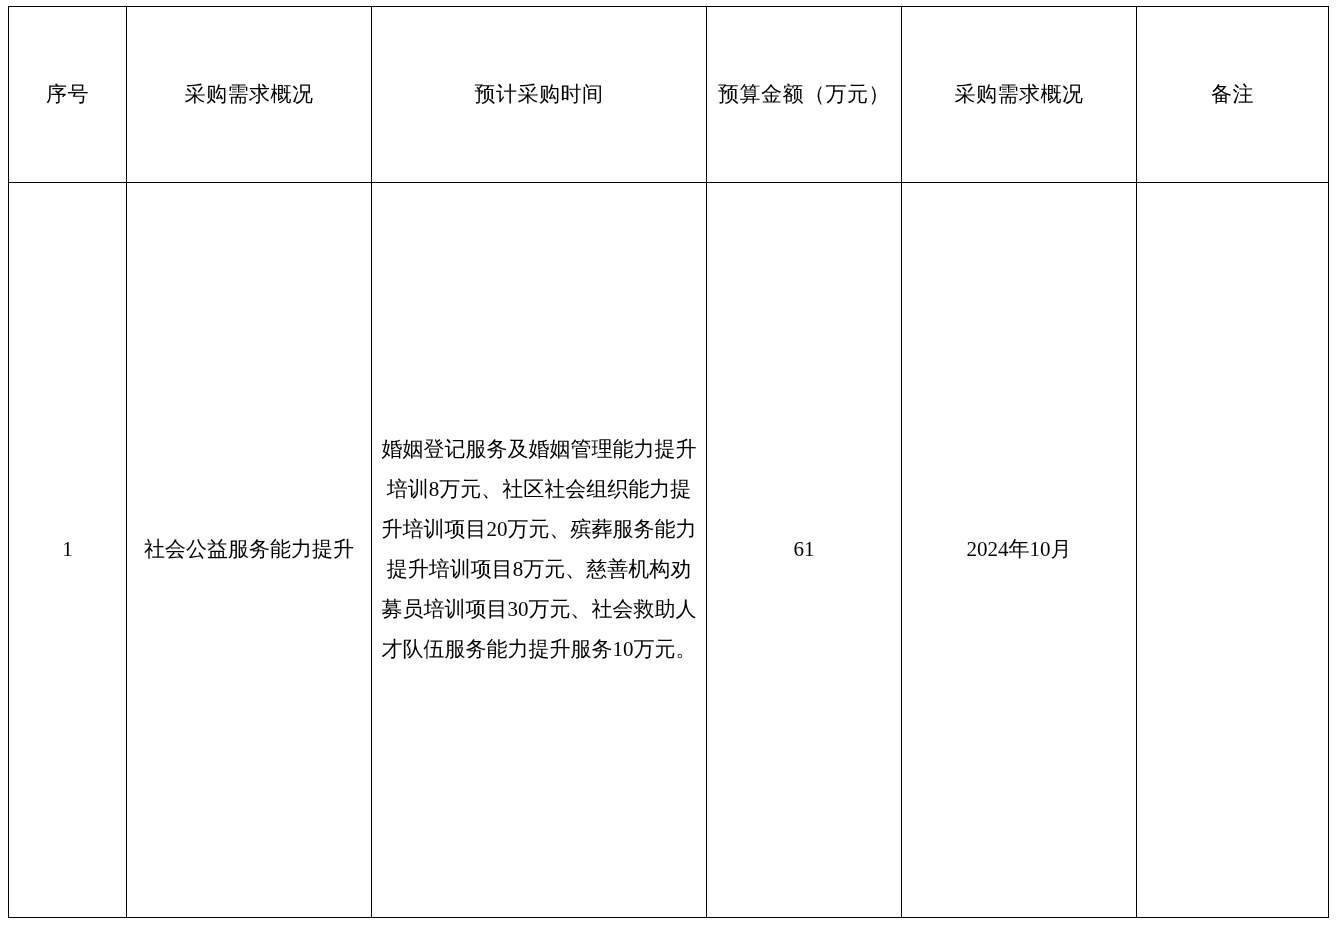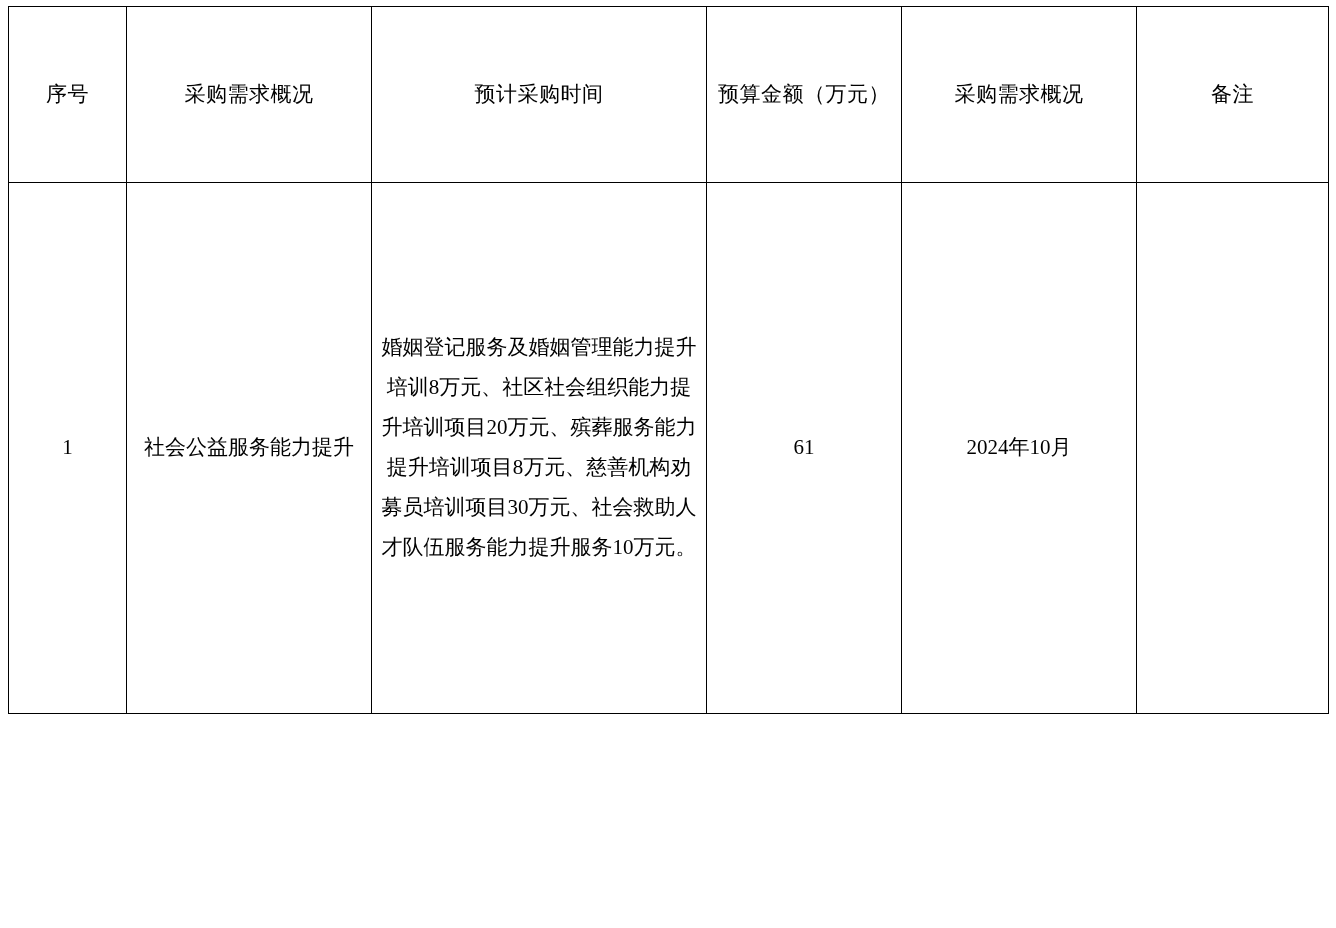--- a/index.html
+++ b/index.html
@@ -47,21 +47,21 @@
   col.c-remark   { width: 192px; }
 
   thead td {
     height: 176px;
   }
   .header-cell {
     font-size: 21px;
     letter-spacing: 0.5px;
   }
   .body-row td {
-    height: 531px;
+    height: 735px;
   }
   .cell-name {
     font-size: 21px;
     line-height: 2.2;
     padding-left: 12px;
     padding-right: 12px;
   }
   .cell-demand {
     font-size: 21px;
     line-height: 2.35;

